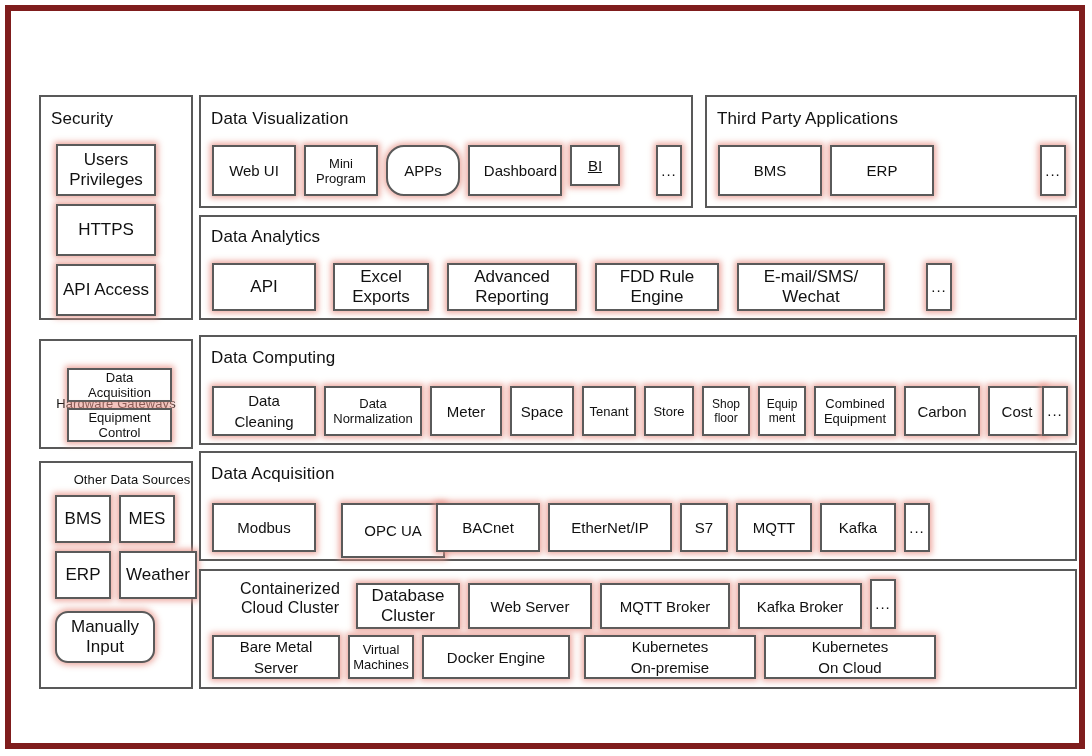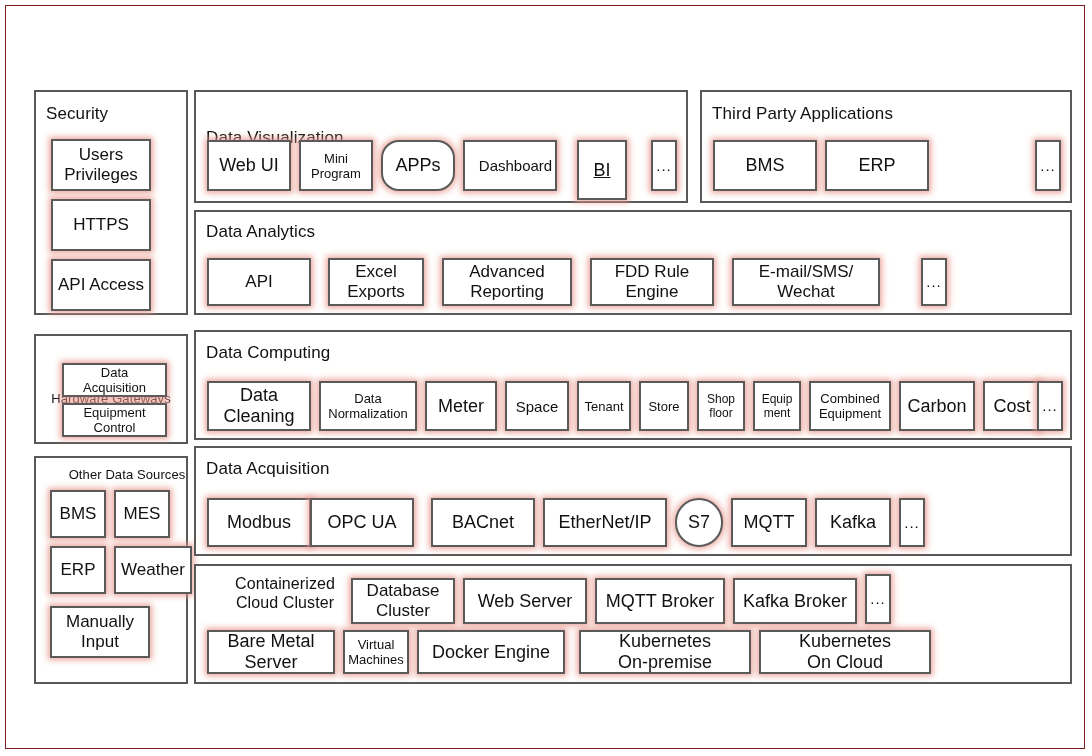--- a/index.html
+++ b/index.html
@@ -6,21 +6,21 @@
   body{
     width:1092px;height:756px;
     font-family:"Liberation Sans","DejaVu Sans",sans-serif;
     color:#1a1a1a;
     -webkit-font-smoothing:antialiased;
   }
   
   #diagram-root{
     position:absolute;left:5px;top:5px;
     width:1080px;height:744px;
-    border:1px solid #7f1d1d;
+    border:6px solid #7f1d1d;
     box-sizing:border-box;
     background:#fff;
   }
   
   .panel{
     position:absolute;
     box-sizing:border-box;
     border:2px solid #595959;
     background:#ffffff;
   }
@@ -44,21 +44,21 @@
     display:flex;
     align-items:center;
     justify-content:center;
     text-align:center;
     font-size:17px;
     line-height:19px;
     color:#111;
     white-space:pre-line;
     padding:1px 2px;
   }
-  .node.f18{font-size:18px;line-height:21px;}
+  .node.f18{font-size:15px;line-height:21px;}
   .node.f17{font-size:17px;line-height:20px;}
   .node.f15{font-size:15px;line-height:17px;}
   .node.f13{font-size:13px;line-height:15px;}
   .node.f12{font-size:12px;line-height:14px;}
   .node.ellipsis{font-size:15px;letter-spacing:1px;line-height:10px;}
 </style>
 </head>
 <body>
 
 <div id="diagram-root">
@@ -78,32 +78,32 @@
     <div class="node f13" style="left:26px;top:67px;width:105px;height:34px;">Equipment
 Control</div>
   </div>
 
   <div class="panel" style="left:28px;top:450px;width:154px;height:228px;">
     <div class="panel-title tiny" style="left:16px;top:7px;width:150px;text-align:center;">Other Data Sources</div>
     <div class="node f17" style="left:14px;top:32px;width:56px;height:48px;">BMS</div>
     <div class="node f17" style="left:78px;top:32px;width:56px;height:48px;">MES</div>
     <div class="node f17" style="left:14px;top:88px;width:56px;height:48px;">ERP</div>
     <div class="node f17" style="left:78px;top:88px;width:78px;height:48px;">Weather</div>
-    <div class="node f17" style="left:14px;top:148px;width:100px;height:52px;">Manually
+    <div class="node f17" style="left:14px;top:148px;width:100px;height:52px;border-radius:13px;">Manually
 Input</div>
   </div>
 
   <div class="panel" style="left:188px;top:84px;width:494px;height:113px;">
-    <div class="panel-title" style="left:10px;top:12px;margin-top:24px;">Data Visualization</div>
+    <div class="panel-title" style="left:10px;top:12px;">Data Visualization</div>
     <div class="node f18" style="left:11px;top:48px;width:84px;height:51px;">Web UI</div>
     <div class="node f13" style="left:103px;top:48px;width:74px;height:51px;">Mini
 Program</div>
     <div class="node f18" style="left:185px;top:48px;width:74px;height:51px;border-radius:18px;">APPs</div>
     <div class="node f15" style="left:267px;top:48px;width:94px;height:51px;padding-left:13px;">Dashboard</div>
-    <div class="node f18" style="left:381px;top:48px;width:50px;height:60px;text-decoration:underline;">BI</div>
+    <div class="node f18" style="left:369px;top:48px;width:50px;height:41px;text-decoration:underline;">BI</div>
     <div class="node ellipsis" style="left:455px;top:48px;width:26px;height:51px;">...</div>
   </div>
 
   <div class="panel" style="left:694px;top:84px;width:372px;height:113px;">
     <div class="panel-title" style="left:10px;top:12px;">Third Party Applications</div>
     <div class="node f18" style="left:11px;top:48px;width:104px;height:51px;">BMS</div>
     <div class="node f18" style="left:123px;top:48px;width:104px;height:51px;">ERP</div>
     <div class="node ellipsis" style="left:333px;top:48px;width:26px;height:51px;">...</div>
   </div>
 
@@ -138,24 +138,24 @@
     <div class="node f13" style="left:613px;top:49px;width:82px;height:50px;">Combined
 Equipment</div>
     <div class="node f18" style="left:703px;top:49px;width:76px;height:50px;">Carbon</div>
     <div class="node f18" style="left:787px;top:49px;width:58px;height:50px;">Cost</div>
     <div class="node ellipsis" style="left:841px;top:49px;width:26px;height:50px;">...</div>
   </div>
 
   <div class="panel" style="left:188px;top:440px;width:878px;height:110px;">
     <div class="panel-title" style="left:10px;top:11px;">Data Acquisition</div>
     <div class="node f18" style="left:11px;top:50px;width:104px;height:49px;">Modbus</div>
-    <div class="node f18" style="left:114px;top:50px;width:104px;height:49px;">OPC UA</div>
+    <div class="node f18" style="left:140px;top:50px;width:104px;height:55px;">OPC UA</div>
     <div class="node f18" style="left:235px;top:50px;width:104px;height:49px;">BACnet</div>
     <div class="node f18" style="left:347px;top:50px;width:124px;height:49px;">EtherNet/IP</div>
-    <div class="node f18" style="left:479px;top:50px;width:48px;height:49px;border-radius:24px;">S7</div>
+    <div class="node f18" style="left:479px;top:50px;width:48px;height:49px;">S7</div>
     <div class="node f18" style="left:535px;top:50px;width:76px;height:49px;">MQTT</div>
     <div class="node f18" style="left:619px;top:50px;width:76px;height:49px;">Kafka</div>
     <div class="node ellipsis" style="left:703px;top:50px;width:26px;height:49px;">...</div>
   </div>
 
   <div class="panel" style="left:188px;top:558px;width:878px;height:120px;">
     <div class="panel-title two-line" style="left:14px;top:8px;width:150px;text-align:center;white-space:pre-line;">Containerized
 Cloud Cluster</div>
 
     <div class="node f17" style="left:155px;top:12px;width:104px;height:46px;">Database

